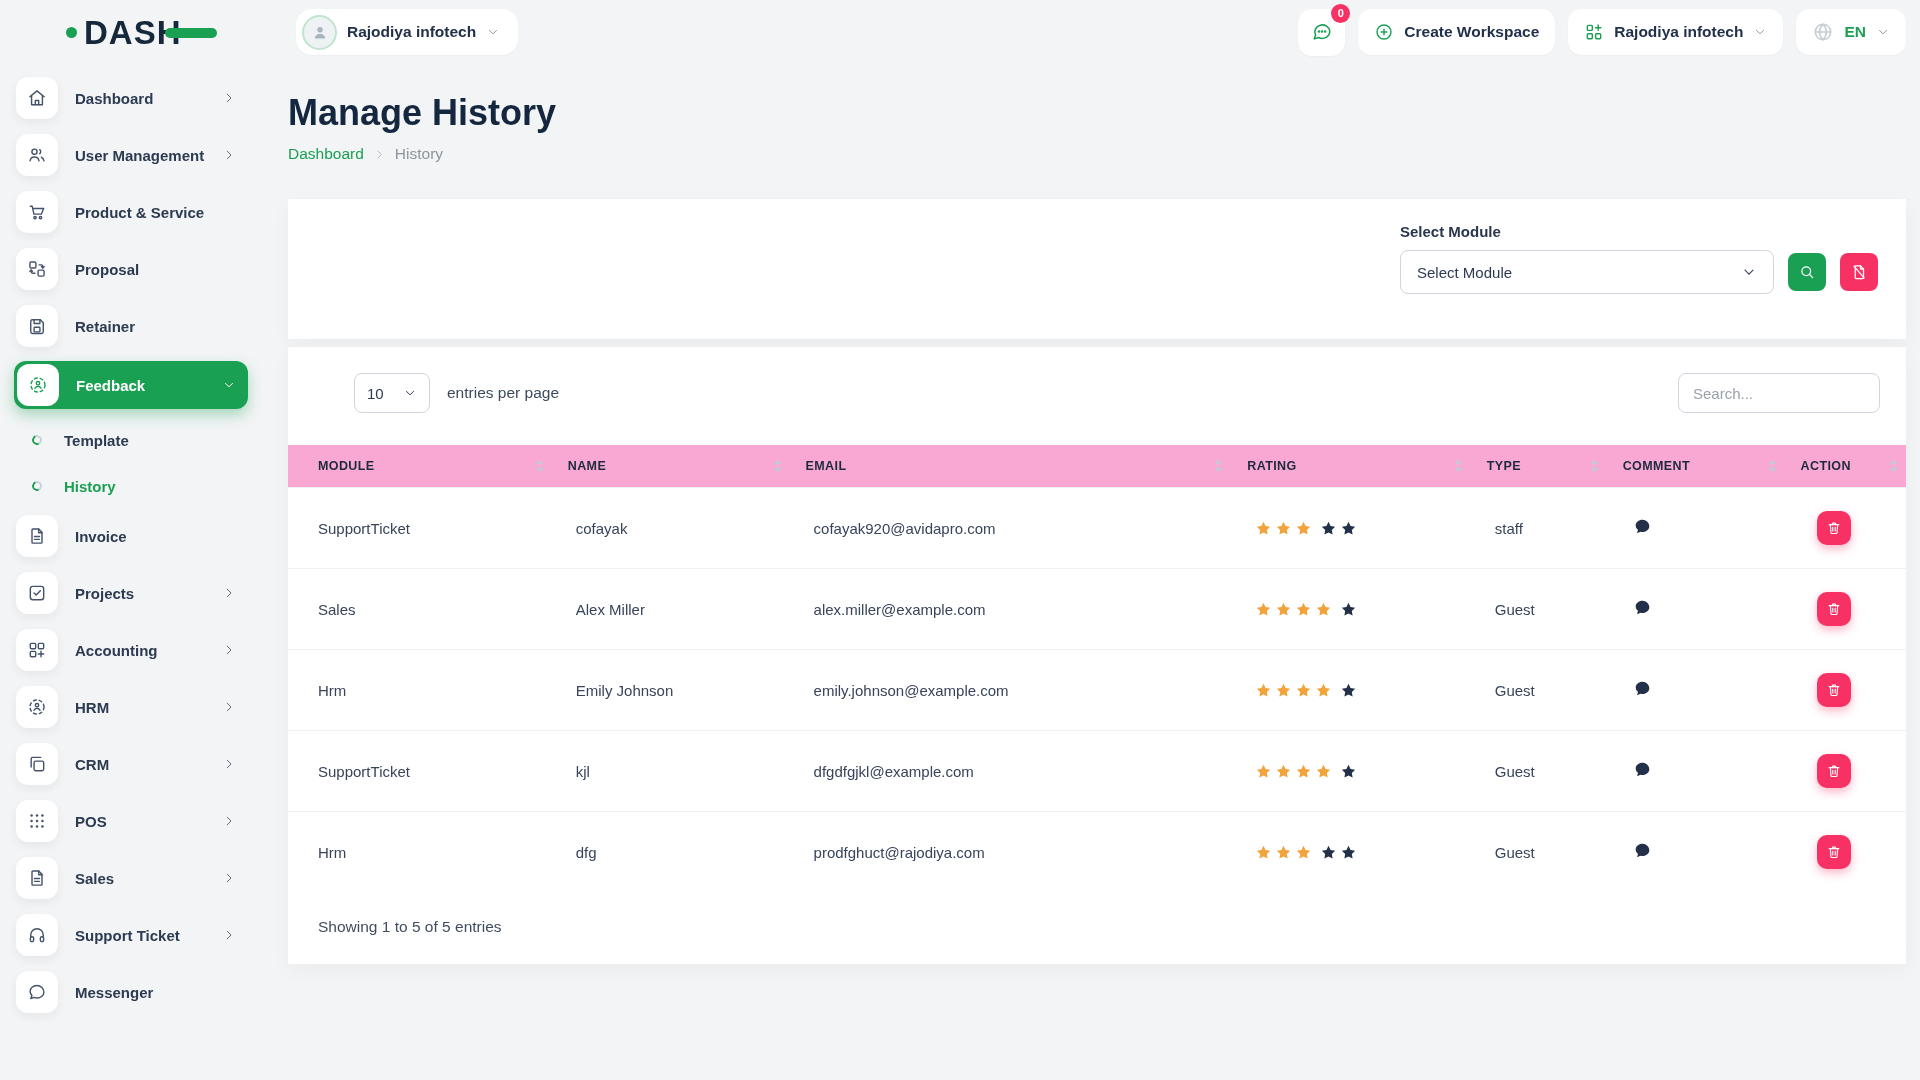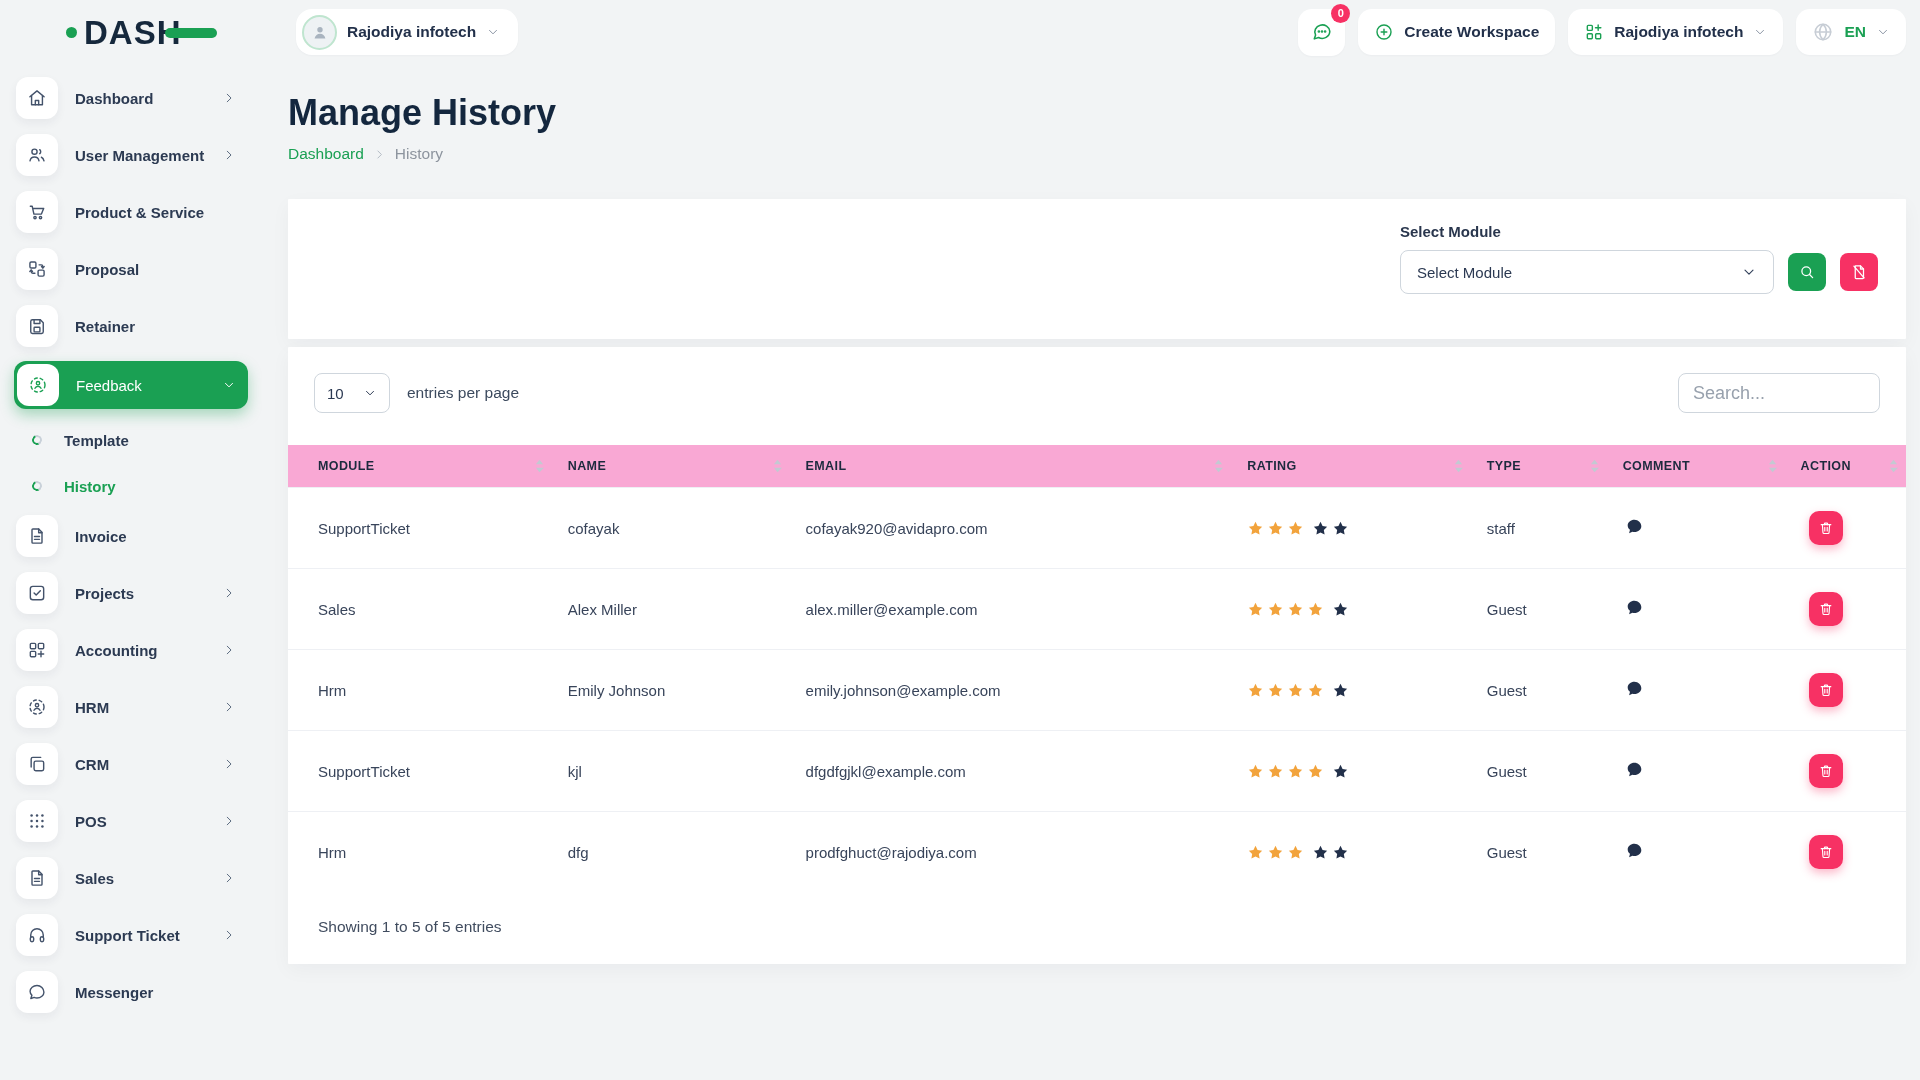--- a/index.html
+++ b/index.html
@@ -62,21 +62,21 @@
     box-shadow: 0 4px 10px rgba(30,40,60,0.06);
     display: flex; align-items: center; justify-content: center; color: #44536b;
   }
   .nav-item .lbl { margin-left: 17px; font-size: 15px; font-weight: 600; color: #2c3a52; flex: 1; }
   .nav-item .arr { color: #5b6a80; margin-right: 10px; }
   .nav-item.active {
     background: #1aa053; height: 48px; padding: 0 12px 0 3px;
     box-shadow: 0 6px 14px rgba(26,160,83,0.35);
   }
   .nav-item.active .tile { box-shadow: none; color: #1aa053; }
-  .nav-item.active .lbl { color: #fff; font-weight: 400; }
+  .nav-item.active .lbl { color: #fff; font-weight: 700; }
   .nav-item.active .arr { color: #fff; margin-right: 0; }
   .nav-sub {
     display: flex; align-items: center; height: 36px; margin: 0 0 10px 18px; cursor: pointer;
   }
   .nav-sub .dot {
     width: 10px; height: 10px; border-radius: 50%;
     border: 2.5px solid #c9d1d9; border-bottom-color: #1aa053; border-left-color: #1aa053;
     transform: rotate(20deg);
   }
   .nav-sub .slbl { margin-left: 22px; font-size: 15px; font-weight: 600; color: #2c3a52; }
@@ -109,45 +109,45 @@
     display: flex; align-items: center; justify-content: center; cursor: pointer; margin-left: 4px;
   }
   .sq-btn.green { background: #1aa053; }
   .sq-btn.pink { background: #f73164; }
   
   .table-card { margin-top: 8px; min-height: 596px; padding-bottom: 28px; }
   .table-controls {
     display: flex; align-items: center; justify-content: space-between;
     padding: 26px 26px 0 26px;
   }
-  .left-controls { display: flex; align-items: center; }
+  .left-controls { display: flex; align-items: center; margin-left: 40px; }
   .page-size {
     width: 76px; height: 40px; border: 1px solid #cfd6dd; border-radius: 8px; background: #fff;
     display: flex; align-items: center; justify-content: space-between; padding: 0 12px;
     font-size: 15px; color: #2b3952; cursor: pointer;
   }
   .entries-label { margin-left: 17px; font-size: 15.5px; color: #3c4a5e; }
   .search-input {
     width: 202px; height: 40px; border: 1px solid #cfd6dd; border-radius: 8px;
-    padding: 0 14px; font-size: 18px; color: #a21caf; outline: none;
+    padding: 0 14px; font-size: 15px; color: #a21caf; outline: none;
     font-family: "Liberation Sans", sans-serif;
   }
   .search-input::placeholder { color: #98a1ad; }
   table { width: 100%; border-collapse: collapse; margin-top: 32px; }
   thead tr { background: #f9a8d4; }
   th {
     text-align: left; font-size: 12.5px; font-weight: 700; letter-spacing: 0.4px;
     color: #1d2a3e; text-transform: uppercase; padding: 14px 16px; position: relative;
     cursor: pointer; white-space: nowrap;
   }
   th:first-child, td:first-child { padding-left: 30px; }
   th .sort { position: absolute; right: 8px; top: 50%; transform: translateY(-50%);
     display: inline-flex; flex-direction: column; color: #c3c9d2; width: 9px; }
   th .sort svg { display: block; }
-  td { padding: 23px 16px; font-size: 15px; color: #38445a; border-top: 1px solid #eef0f4; }
+  td { padding: 23px 24px; font-size: 15px; color: #38445a; border-top: 1px solid #eef0f4; }
   .stars { display: flex; align-items: center; }
   .star { width: 17px; height: 17px; display: inline-flex; margin-right: 3px; }
   .star.fill { color: #f2a33c; }
   .star.empty { color: #22304a; }
   .star.gap { margin-left: 5px; }
   .bubble-btn { background: none; border: none; color: #22304a; cursor: pointer;
     width: 19px; height: 19px; display: inline-flex; padding: 0; margin-left: 2px; }
   .trash-btn {
     width: 34px; height: 34px; border: none; border-radius: 10px; background: #f73164;
     color: #fff; display: flex; align-items: center; justify-content: center; cursor: pointer;

